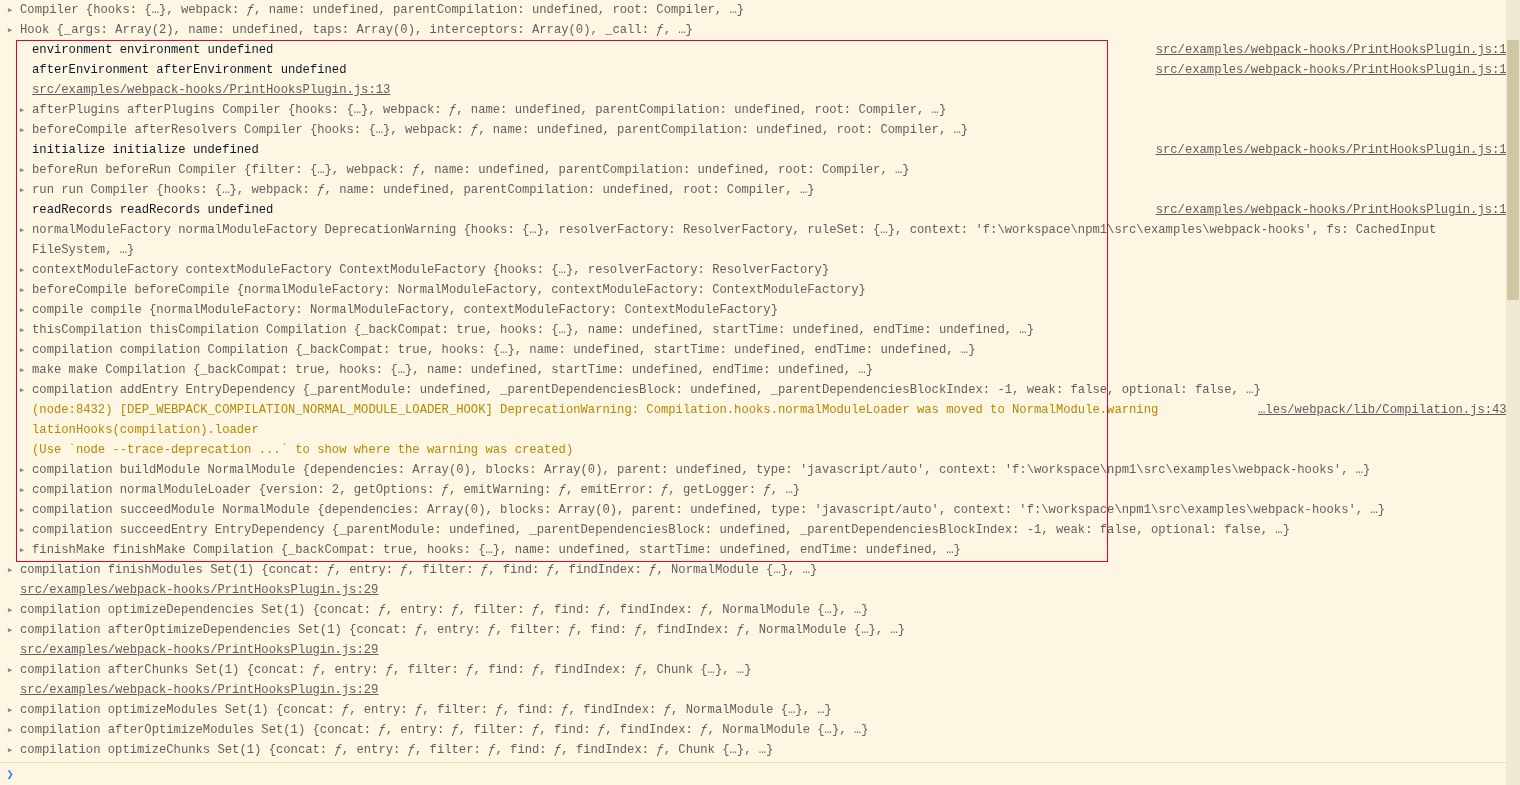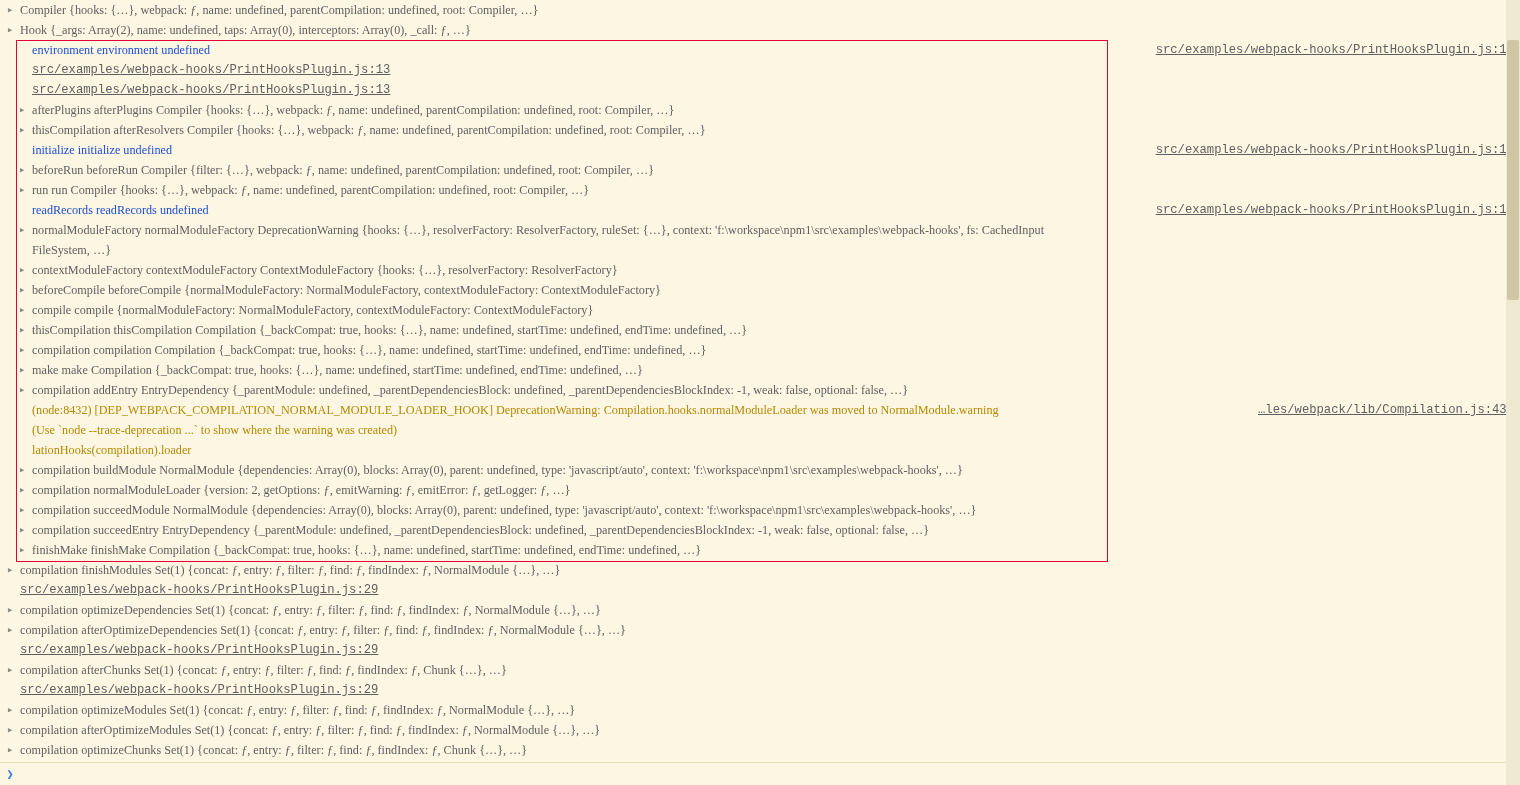--- a/index.html
+++ b/index.html
@@ -1,59 +1,59 @@
 <!DOCTYPE html>
 <html><head>
 <meta charset="utf-8">
 <style>
   html,body{margin:0;padding:0;width:1520px;height:785px;background:#fdf6e3;font-family:Consolas,"Courier New",monospace;font-size:12.2px;overflow:hidden;}
   .console{position:relative;width:100%;height:100%;}
   .rows{position:absolute;top:0;left:0;right:0;}
   .row{display:flex;align-items:flex-start;line-height:20px;min-height:20px;white-space:pre;}
   .arrow{width:20px;flex:0 0 20px;color:#8a8a8a;font-size:11px;text-align:center;user-select:none;cursor:pointer;}
-  .msg{flex:1 1 auto;overflow:hidden;color:#5f5f5f;font-family:Liberation Serif, serif;}
-  .msg .blue{color:#1d4ed8;}
+  .msg{flex:1 1 auto;overflow:hidden;color:#5f5f5f;}
+  .msg .blue{color:#0f172a;}
   .msg .gray{color:#5f5f5f;}
   .msg .fn{font-style:italic;color:#5f5f5f;}
   .msg .warn{color:#b58900;}
   .src{flex:0 0 auto;padding-right:6px;color:#5f5f5f;text-decoration:underline;cursor:pointer;}
   .redbox{position:absolute;border:1px solid #e2003b;pointer-events:none;}
   .scroll{position:absolute;right:0;top:0;width:14px;height:100%;background:#f0e9d2;}
   .scroll .thumb{position:absolute;right:1px;top:40px;width:12px;height:260px;background:#cfc6a3;border-radius:2px;}
   .prompt{position:absolute;bottom:0;left:0;right:14px;height:22px;border-top:1px solid #e8dfba;display:flex;align-items:center;}
   .prompt .chev{width:20px;text-align:center;color:#2b7de1;font-size:12px;}
 </style>
 </head>
 <body>
 
 <div class="console">
   <div class="rows" id="rows">
       <div class="row"><span class="arrow" style="margin-left: 0px;">▸</span><span class="msg"><span class="gray">Compiler {hooks: {…}, webpack: </span><span class="fn">ƒ</span><span class="gray">, name: undefined, parentCompilation: undefined, root: Compiler, …}</span></span></div>
       <div class="row"><span class="arrow" style="margin-left: 0px;">▸</span><span class="msg"><span class="gray">Hook {_args: Array(2), name: undefined, taps: Array(0), interceptors: Array(0), _call: </span><span class="fn">ƒ</span><span class="gray">, …}</span></span></div>
       <div class="row"><span class="arrow" style="margin-left: 12px;"></span><span class="msg"><span class="blue">environment environment undefined</span></span><span class="src">src/examples/webpack-hooks/PrintHooksPlugin.js:13</span></div>
-      <div class="row"><span class="arrow" style="margin-left: 12px;"></span><span class="src">src/examples/webpack-hooks/PrintHooksPlugin.js:13</span></div>
+      <div class="row"><span class="arrow" style="margin-left: 12px;"></span><span class="msg"><span class="blue">afterEnvironment afterEnvironment undefined</span></span><span class="src">src/examples/webpack-hooks/PrintHooksPlugin.js:13</span></div>
       <div class="row"><span class="arrow" style="margin-left: 12px;"></span><span class="src">src/examples/webpack-hooks/PrintHooksPlugin.js:13</span></div>
       <div class="row"><span class="arrow" style="margin-left: 12px;">▸</span><span class="msg"><span class="gray">afterPlugins afterPlugins Compiler {hooks: {…}, webpack: </span><span class="fn">ƒ</span><span class="gray">, name: undefined, parentCompilation: undefined, root: Compiler, …}</span></span></div>
-      <div class="row"><span class="arrow" style="margin-left: 12px;">▸</span><span class="msg"><span class="gray">thisCompilation afterResolvers Compiler {hooks: {…}, webpack: </span><span class="fn">ƒ</span><span class="gray">, name: undefined, parentCompilation: undefined, root: Compiler, …}</span></span></div>
+      <div class="row"><span class="arrow" style="margin-left: 12px;">▸</span><span class="msg"><span class="gray">beforeCompile afterResolvers Compiler {hooks: {…}, webpack: </span><span class="fn">ƒ</span><span class="gray">, name: undefined, parentCompilation: undefined, root: Compiler, …}</span></span></div>
       <div class="row"><span class="arrow" style="margin-left: 12px;"></span><span class="msg"><span class="blue">initialize initialize undefined</span></span><span class="src">src/examples/webpack-hooks/PrintHooksPlugin.js:13</span></div>
       <div class="row"><span class="arrow" style="margin-left: 12px;">▸</span><span class="msg"><span class="gray">beforeRun beforeRun Compiler {filter: {…}, webpack: </span><span class="fn">ƒ</span><span class="gray">, name: undefined, parentCompilation: undefined, root: Compiler, …}</span></span></div>
       <div class="row"><span class="arrow" style="margin-left: 12px;">▸</span><span class="msg"><span class="gray">run run Compiler {hooks: {…}, webpack: </span><span class="fn">ƒ</span><span class="gray">, name: undefined, parentCompilation: undefined, root: Compiler, …}</span></span></div>
       <div class="row"><span class="arrow" style="margin-left: 12px;"></span><span class="msg"><span class="blue">readRecords readRecords undefined</span></span><span class="src">src/examples/webpack-hooks/PrintHooksPlugin.js:13</span></div>
       <div class="row"><span class="arrow" style="margin-left: 12px;">▸</span><span class="msg"><span class="gray">normalModuleFactory normalModuleFactory DeprecationWarning {hooks: {…}, resolverFactory: ResolverFactory, ruleSet: {…}, context: 'f:\workspace\npm1\src\examples\webpack-hooks', fs: CachedInput</span></span></div>
       <div class="row"><span class="arrow" style="margin-left: 12px;"></span><span class="msg"><span class="gray">FileSystem, …}</span></span></div>
       <div class="row"><span class="arrow" style="margin-left: 12px;">▸</span><span class="msg"><span class="gray">contextModuleFactory contextModuleFactory ContextModuleFactory {hooks: {…}, resolverFactory: ResolverFactory}</span></span></div>
       <div class="row"><span class="arrow" style="margin-left: 12px;">▸</span><span class="msg"><span class="gray">beforeCompile beforeCompile {normalModuleFactory: NormalModuleFactory, contextModuleFactory: ContextModuleFactory}</span></span></div>
       <div class="row"><span class="arrow" style="margin-left: 12px;">▸</span><span class="msg"><span class="gray">compile compile {normalModuleFactory: NormalModuleFactory, contextModuleFactory: ContextModuleFactory}</span></span></div>
       <div class="row"><span class="arrow" style="margin-left: 12px;">▸</span><span class="msg"><span class="gray">thisCompilation thisCompilation Compilation {_backCompat: true, hooks: {…}, name: undefined, startTime: undefined, endTime: undefined, …}</span></span></div>
       <div class="row"><span class="arrow" style="margin-left: 12px;">▸</span><span class="msg"><span class="gray">compilation compilation Compilation {_backCompat: true, hooks: {…}, name: undefined, startTime: undefined, endTime: undefined, …}</span></span></div>
       <div class="row"><span class="arrow" style="margin-left: 12px;">▸</span><span class="msg"><span class="gray">make make Compilation {_backCompat: true, hooks: {…}, name: undefined, startTime: undefined, endTime: undefined, …}</span></span></div>
       <div class="row"><span class="arrow" style="margin-left: 12px;">▸</span><span class="msg"><span class="gray">compilation addEntry EntryDependency {_parentModule: undefined, _parentDependenciesBlock: undefined, _parentDependenciesBlockIndex: -1, weak: false, optional: false, …}</span></span></div>
       <div class="row"><span class="arrow" style="margin-left: 12px;"></span><span class="msg"><span class="warn">(node:8432) [DEP_WEBPACK_COMPILATION_NORMAL_MODULE_LOADER_HOOK] DeprecationWarning: Compilation.hooks.normalModuleLoader was moved to NormalModule.warning</span></span><span class="src">…les/webpack/lib/Compilation.js:436</span></div>
+      <div class="row"><span class="arrow" style="margin-left: 12px;"></span><span class="msg"><span class="warn">lationHooks(compilation).loader</span></span></div>
       <div class="row"><span class="arrow" style="margin-left: 12px;"></span><span class="msg"><span class="warn">(Use `node --trace-deprecation ...` to show where the warning was created)</span></span></div>
-      <div class="row"><span class="arrow" style="margin-left: 12px;"></span><span class="msg"><span class="warn">lationHooks(compilation).loader</span></span></div>
       <div class="row"><span class="arrow" style="margin-left: 12px;">▸</span><span class="msg"><span class="gray">compilation buildModule NormalModule {dependencies: Array(0), blocks: Array(0), parent: undefined, type: 'javascript/auto', context: 'f:\workspace\npm1\src\examples\webpack-hooks', …}</span></span></div>
       <div class="row"><span class="arrow" style="margin-left: 12px;">▸</span><span class="msg"><span class="gray">compilation normalModuleLoader {version: 2, getOptions: </span><span class="fn">ƒ</span><span class="gray">, emitWarning: </span><span class="fn">ƒ</span><span class="gray">, emitError: </span><span class="fn">ƒ</span><span class="gray">, getLogger: </span><span class="fn">ƒ</span><span class="gray">, …}</span></span></div>
       <div class="row"><span class="arrow" style="margin-left: 12px;">▸</span><span class="msg"><span class="gray">compilation succeedModule NormalModule {dependencies: Array(0), blocks: Array(0), parent: undefined, type: 'javascript/auto', context: 'f:\workspace\npm1\src\examples\webpack-hooks', …}</span></span></div>
       <div class="row"><span class="arrow" style="margin-left: 12px;">▸</span><span class="msg"><span class="gray">compilation succeedEntry EntryDependency {_parentModule: undefined, _parentDependenciesBlock: undefined, _parentDependenciesBlockIndex: -1, weak: false, optional: false, …}</span></span></div>
       <div class="row"><span class="arrow" style="margin-left: 12px;">▸</span><span class="msg"><span class="gray">finishMake finishMake Compilation {_backCompat: true, hooks: {…}, name: undefined, startTime: undefined, endTime: undefined, …}</span></span></div>
       <div class="row"><span class="arrow" style="margin-left: 0px;">▸</span><span class="msg"><span class="gray">compilation finishModules Set(1) {concat: </span><span class="fn">ƒ</span><span class="gray">, entry: </span><span class="fn">ƒ</span><span class="gray">, filter: </span><span class="fn">ƒ</span><span class="gray">, find: </span><span class="fn">ƒ</span><span class="gray">, findIndex: </span><span class="fn">ƒ</span><span class="gray">, NormalModule {…}, …}</span></span></div>
       <div class="row"><span class="arrow" style="margin-left: 0px;"></span><span class="src">src/examples/webpack-hooks/PrintHooksPlugin.js:29</span></div>
       <div class="row"><span class="arrow" style="margin-left: 0px;">▸</span><span class="msg"><span class="gray">compilation optimizeDependencies Set(1) {concat: </span><span class="fn">ƒ</span><span class="gray">, entry: </span><span class="fn">ƒ</span><span class="gray">, filter: </span><span class="fn">ƒ</span><span class="gray">, find: </span><span class="fn">ƒ</span><span class="gray">, findIndex: </span><span class="fn">ƒ</span><span class="gray">, NormalModule {…}, …}</span></span></div>
       <div class="row"><span class="arrow" style="margin-left: 0px;">▸</span><span class="msg"><span class="gray">compilation afterOptimizeDependencies Set(1) {concat: </span><span class="fn">ƒ</span><span class="gray">, entry: </span><span class="fn">ƒ</span><span class="gray">, filter: </span><span class="fn">ƒ</span><span class="gray">, find: </span><span class="fn">ƒ</span><span class="gray">, findIndex: </span><span class="fn">ƒ</span><span class="gray">, NormalModule {…}, …}</span></span></div>
       <div class="row"><span class="arrow" style="margin-left: 0px;"></span><span class="src">src/examples/webpack-hooks/PrintHooksPlugin.js:29</span></div>

